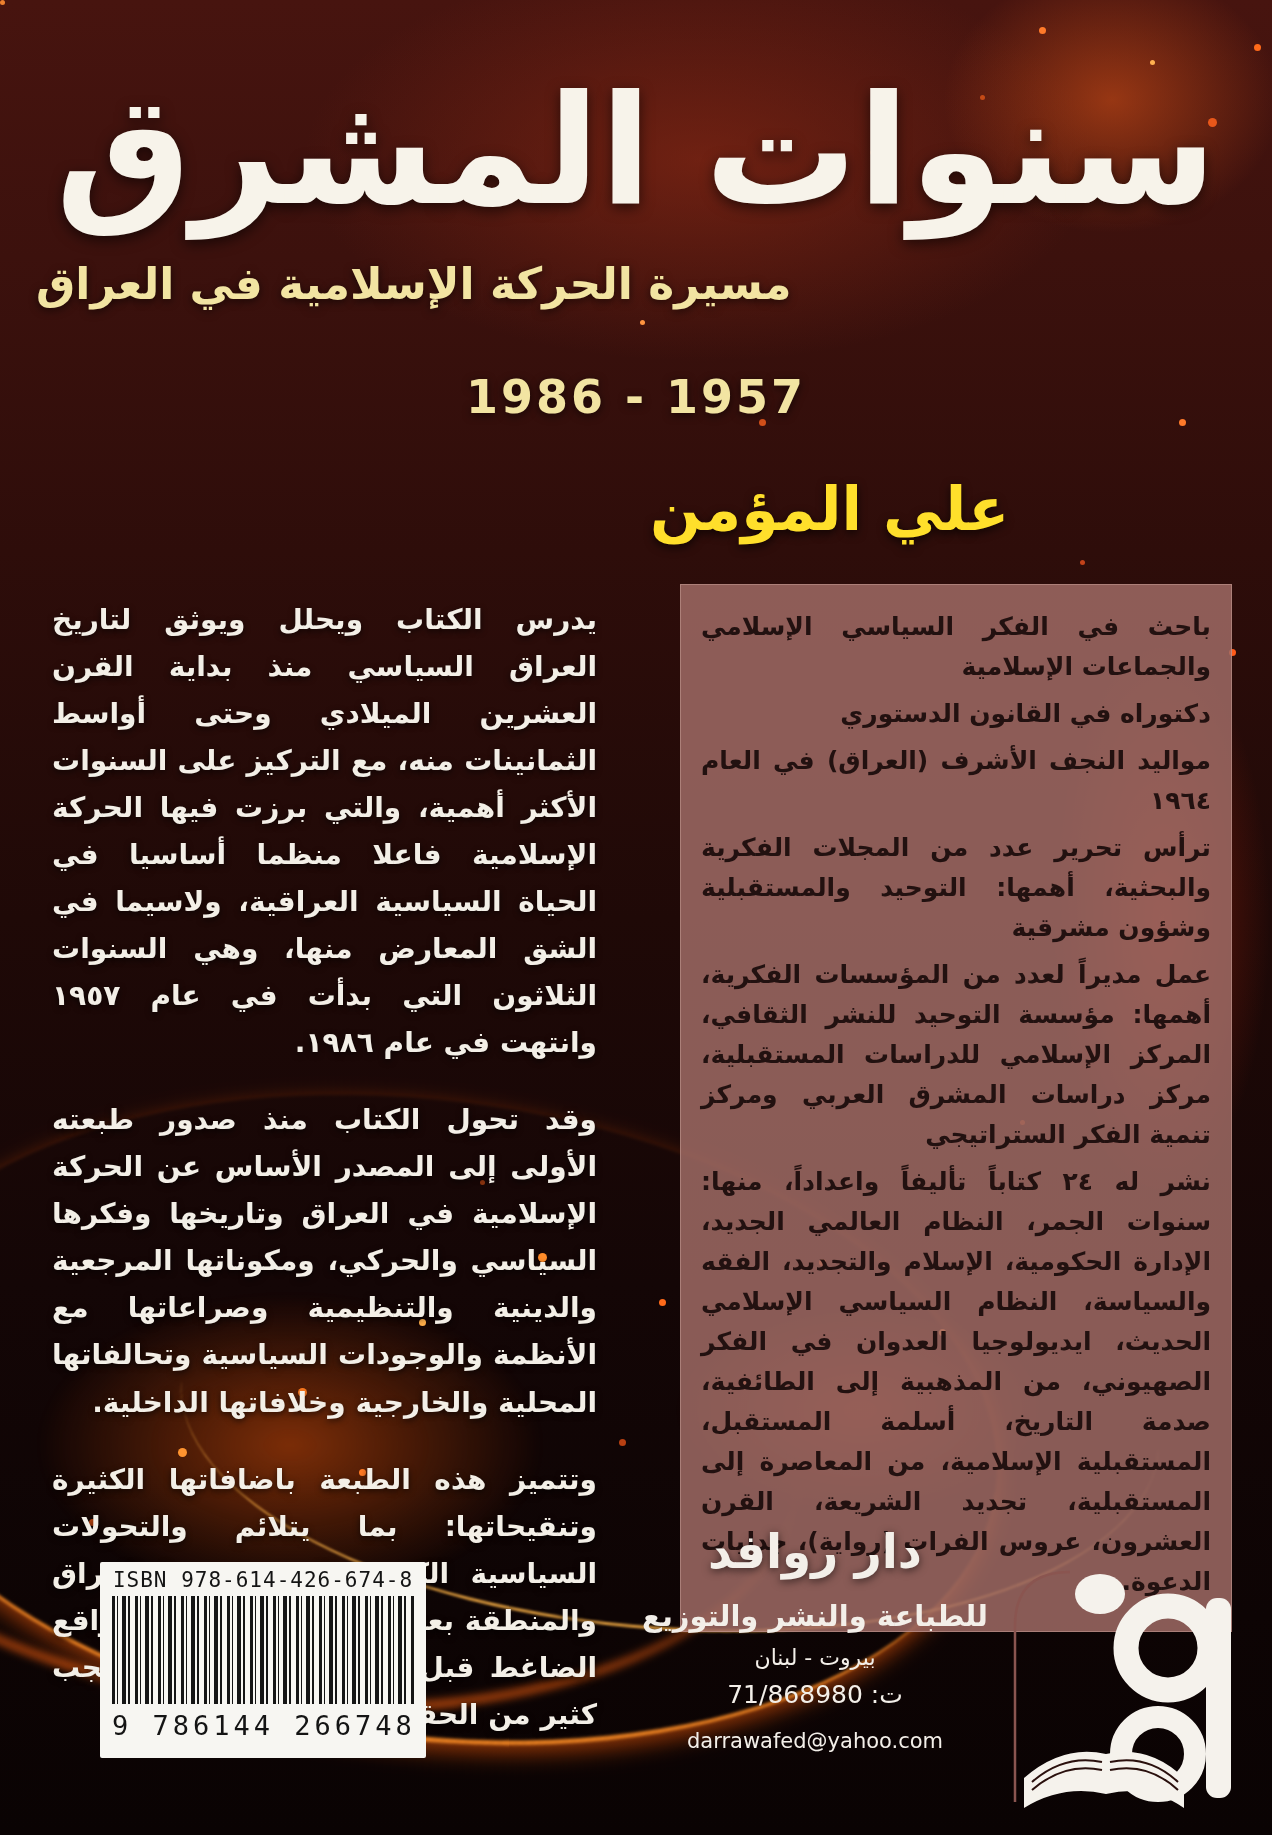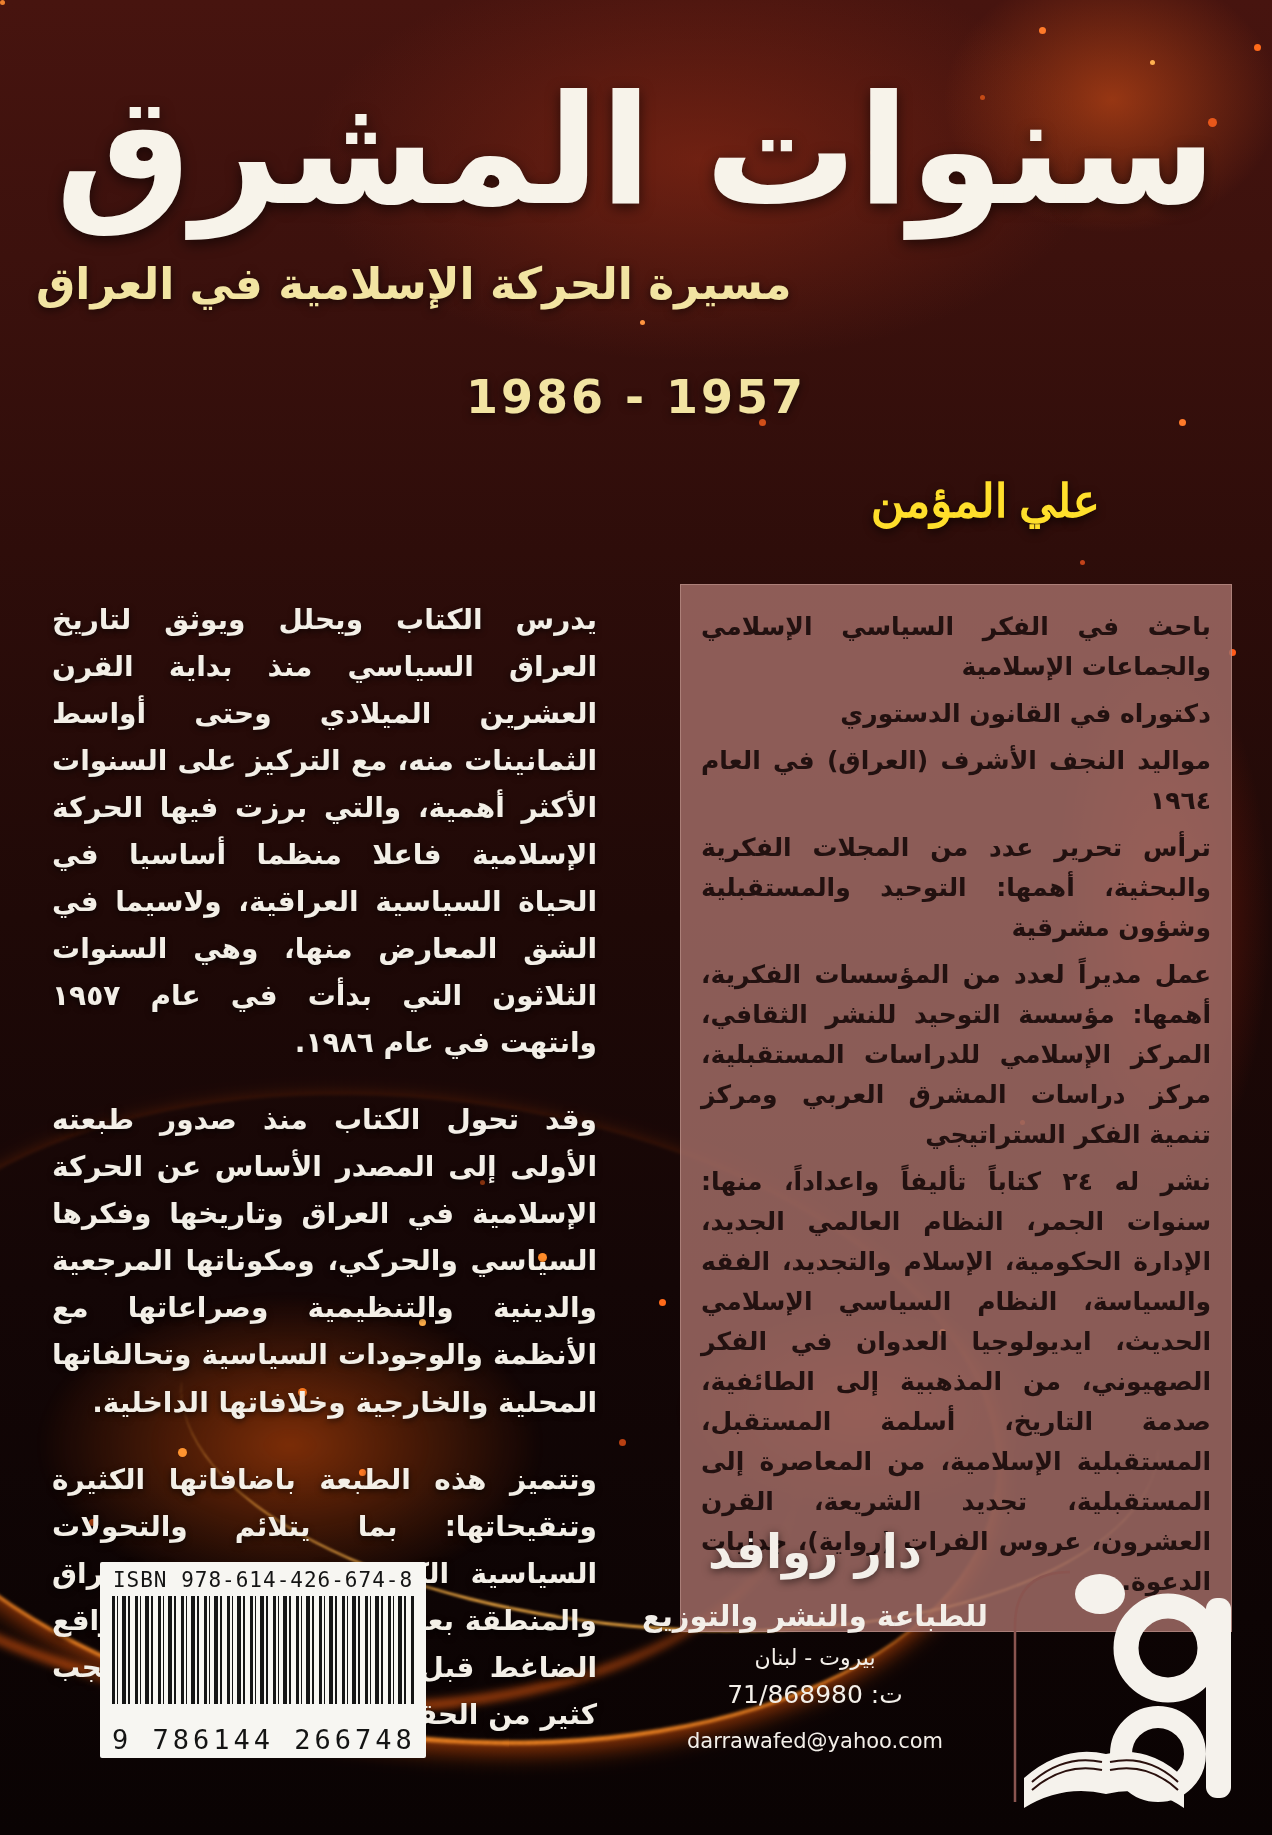--- a/index.html
+++ b/index.html
@@ -44,23 +44,23 @@
   
   .title{position:absolute;top:52px;left:0;right:0;text-align:center;
     font-size:152px;font-weight:bold;color:#f7f3ea;line-height:1.3;
     text-shadow:0 4px 14px rgba(0,0,0,.6);direction:rtl;}
   .subtitle{position:absolute;top:258px;left:0;right:0;text-align:left;
     font-size:44px;font-weight:bold;color:#f2e4a2;direction:rtl;
     text-shadow:0 2px 8px rgba(0,0,0,.6);padding-left:36px;}
   .years{position:absolute;top:326px;left:0;right:0;text-align:center;
     font-size:46px;font-weight:bold;color:#f2e4a2;letter-spacing:3px;
     direction:ltr;unicode-bidi:isolate;text-shadow:0 2px 8px rgba(0,0,0,.6);margin-top:44px;}
-  .author{position:absolute;top:474px;left:650px;width:450px;text-align:right;
-    font-size:46px;font-weight:bold;color:#ffdf2b;direction:rtl;
-    text-shadow:0 3px 10px rgba(0,0,0,.7);font-family:Liberation Serif, serif;}
+  .author{position:absolute;top:474px;left:650px;width:450px;text-align:left;
+    font-size:60px;font-weight:bold;color:#ffdf2b;direction:rtl;
+    text-shadow:0 3px 10px rgba(0,0,0,.7);}
   
   .desc{position:absolute;left:52px;top:592px;width:545px;direction:rtl;
     color:#f3efe7;font-weight:bold;font-size:28px;line-height:1.68;
     text-align:justify;text-shadow:0 2px 6px rgba(0,0,0,.65);}
   .desc p{margin:4px 0 30px 0;}
   
   .bio{position:absolute;left:680px;top:584px;width:552px;min-height:866px;
     background:rgba(161,109,103,.84);border:1px solid rgba(232,196,186,.35);
     padding:22px 20px;direction:rtl;color:#221110;font-weight:bold;
     font-size:25px;line-height:1.6;text-align:justify;}
@@ -70,21 +70,21 @@
     background:#f7f6f2;border-radius:2px;padding:6px 12px 0 12px;color:#141414;}
   .barcode .isbn{font-family:"DejaVu Sans Mono",monospace;font-size:21px;
     letter-spacing:1px;text-align:center;white-space:nowrap;}
   .barcode .bars{height:108px;margin-top:4px;
     background:repeating-linear-gradient(90deg,
       #151515 0 3px,#f7f6f2 3px 5px,
       #151515 5px 6px,#f7f6f2 6px 10px,
       #151515 10px 14px,#f7f6f2 14px 16px,
       #151515 16px 18px,#f7f6f2 18px 23px);}
   .barcode .digits{font-family:"DejaVu Sans Mono",monospace;font-size:27px;
-    letter-spacing:4px;text-align:center;margin-top:20px;white-space:nowrap;}
+    letter-spacing:4px;text-align:center;margin-top:6px;white-space:nowrap;}
   
   .publisher{position:absolute;left:600px;top:1524px;width:430px;text-align:center;
     color:#f3efe9;direction:rtl;}
   .publisher .name{font-size:47px;font-weight:bold;text-shadow:0 2px 8px rgba(0,0,0,.6);}
   .publisher .tagline{font-size:29px;font-weight:bold;margin-top:20px;}
   .publisher .location{font-size:22px;margin-top:12px;}
   .publisher .phone{font-size:25px;margin-top:10px;}
   .publisher .email{font-size:21px;margin-top:20px;direction:ltr;unicode-bidi:isolate;
     font-family:"DejaVu Sans",sans-serif;}
   

